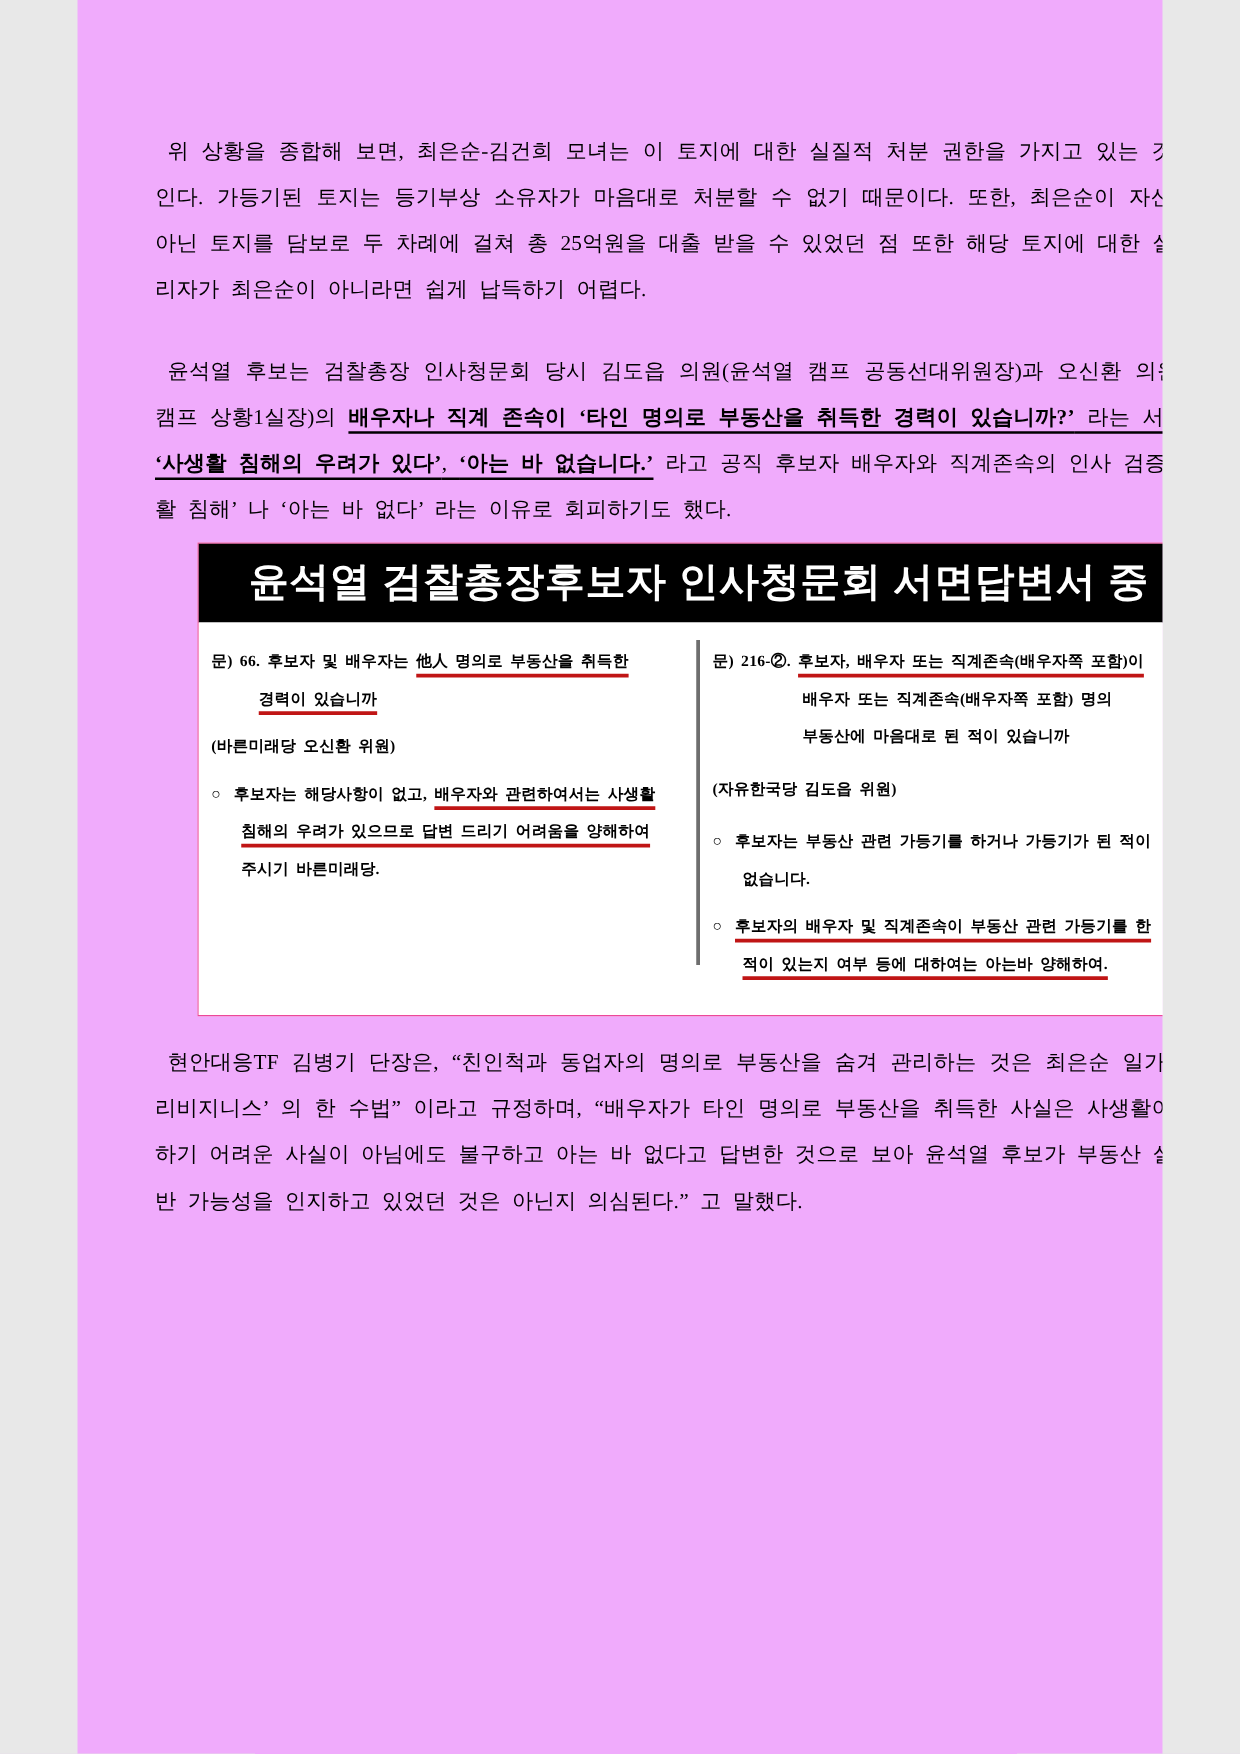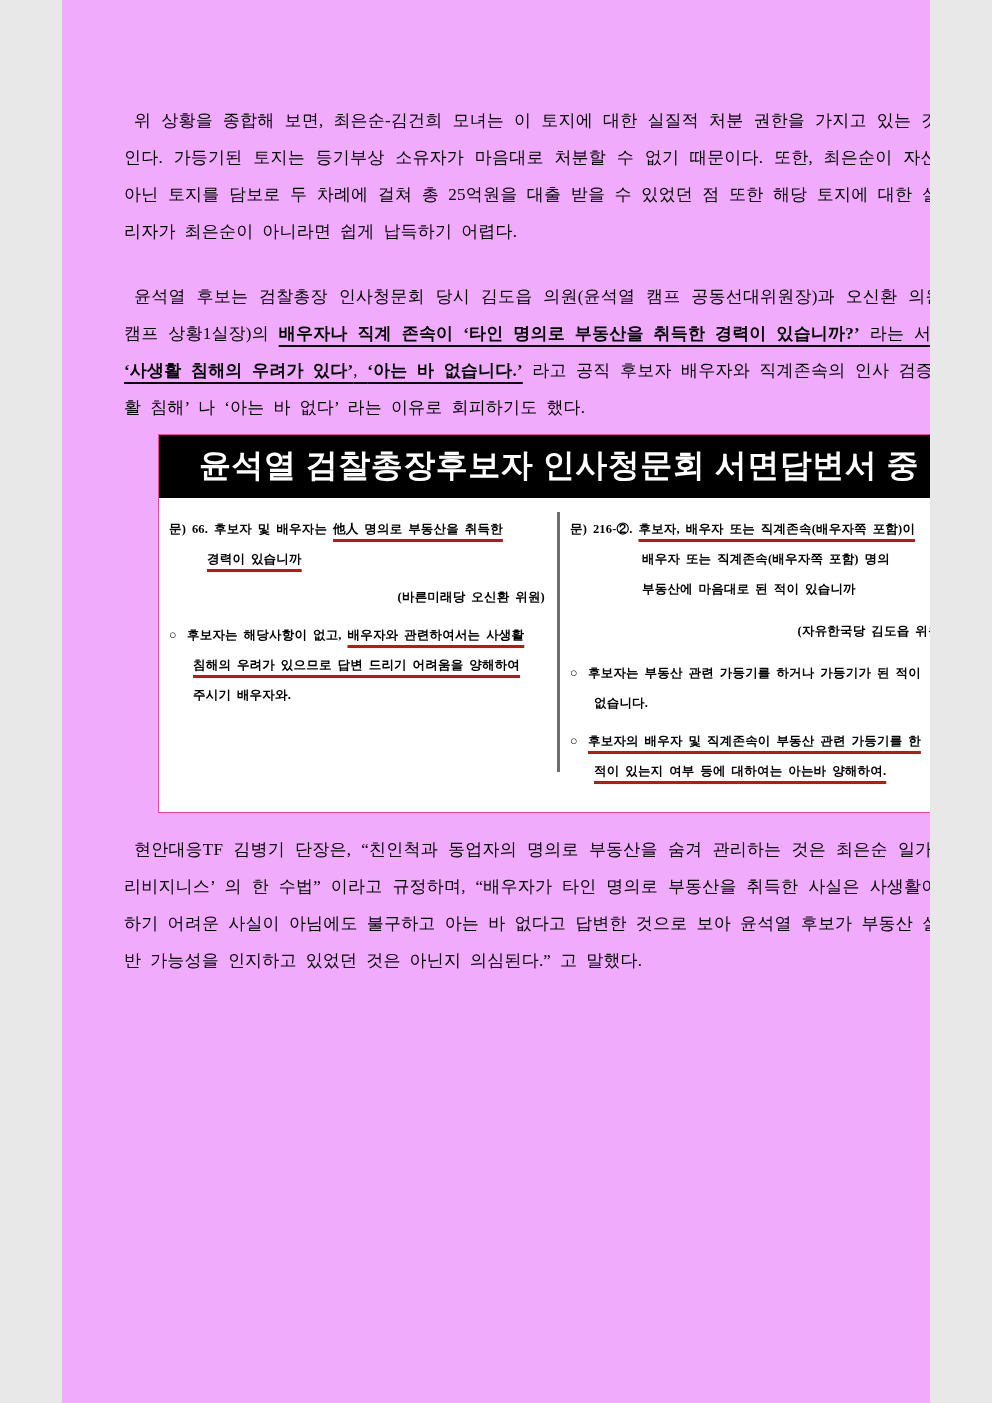--- a/index.html
+++ b/index.html
@@ -71,21 +71,21 @@
   .v-divider {
     width:3px;
     background:var(--divider,#6e6e6e);
     align-self:stretch;
     margin-bottom:14px;
   }
   .ln { white-space:nowrap; }
   .ind-q  { padding-left:38px; }
   .ind-q2 { padding-left:72px; }
   .ind-a  { padding-left:24px; }
-  .attrib { text-align:right; padding-right:8px; margin:6px 0 4px 0; }
+  .attrib { text-align:left; padding-right:8px; margin:6px 0 4px 0; }
   .bullet { display:inline-block; width:18px; font-weight:normal; }
   .gap-top    { margin-top:8px; }
   .gap-top-lg { margin-top:12px; }
   .ru {
     text-decoration:underline;
     text-decoration-color:var(--accent-red,#c11);
     text-decoration-thickness:3px;
     text-underline-offset:6px;
   }
 </style>
@@ -102,21 +102,21 @@
     <div class="panel">
       <div class="panel-header">윤석열 검찰총장후보자 인사청문회 서면답변서 중</div>
       <div class="panel-body">
 
         <div class="col left">
           <div class="ln"><span>문) 66. 후보자 및 배우자는 </span><span class="ru">他人 명의로 부동산을 취득한</span></div>
           <div class="ln ind-q"><span class="ru">경력이 있습니까</span></div>
           <div class="ln attrib gap-top">(바른미래당 오신환 위원)</div>
           <div class="ln gap-top"><span class="bullet">○</span><span>후보자는 해당사항이 없고, </span><span class="ru">배우자와 관련하여서는 사생활</span></div>
           <div class="ln ind-a"><span class="ru">침해의 우려가 있으므로 답변 드리기 어려움을 양해하여</span></div>
-          <div class="ln ind-a"><span>주시기 배우자와.</span></div>
+          <div class="ln ind-a"><span>주시기 바른미래당.</span></div>
         </div>
 
         <div class="v-divider"></div>
 
         <div class="col right">
           <div class="ln"><span>문) 216-②. </span><span class="ru">후보자, 배우자 또는 직계존속(배우자쪽 포함)이</span></div>
           <div class="ln ind-q2"><span>배우자 또는 직계존속(배우자쪽 포함) 명의</span></div>
           <div class="ln ind-q2"><span>부동산에 마음대로 된 적이 있습니까</span></div>
           <div class="ln attrib gap-top-lg">(자유한국당 김도읍 위원)</div>
           <div class="ln gap-top-lg"><span class="bullet">○</span><span>후보자는 부동산 관련 가등기를 하거나 가등기가 된 적이</span></div>

